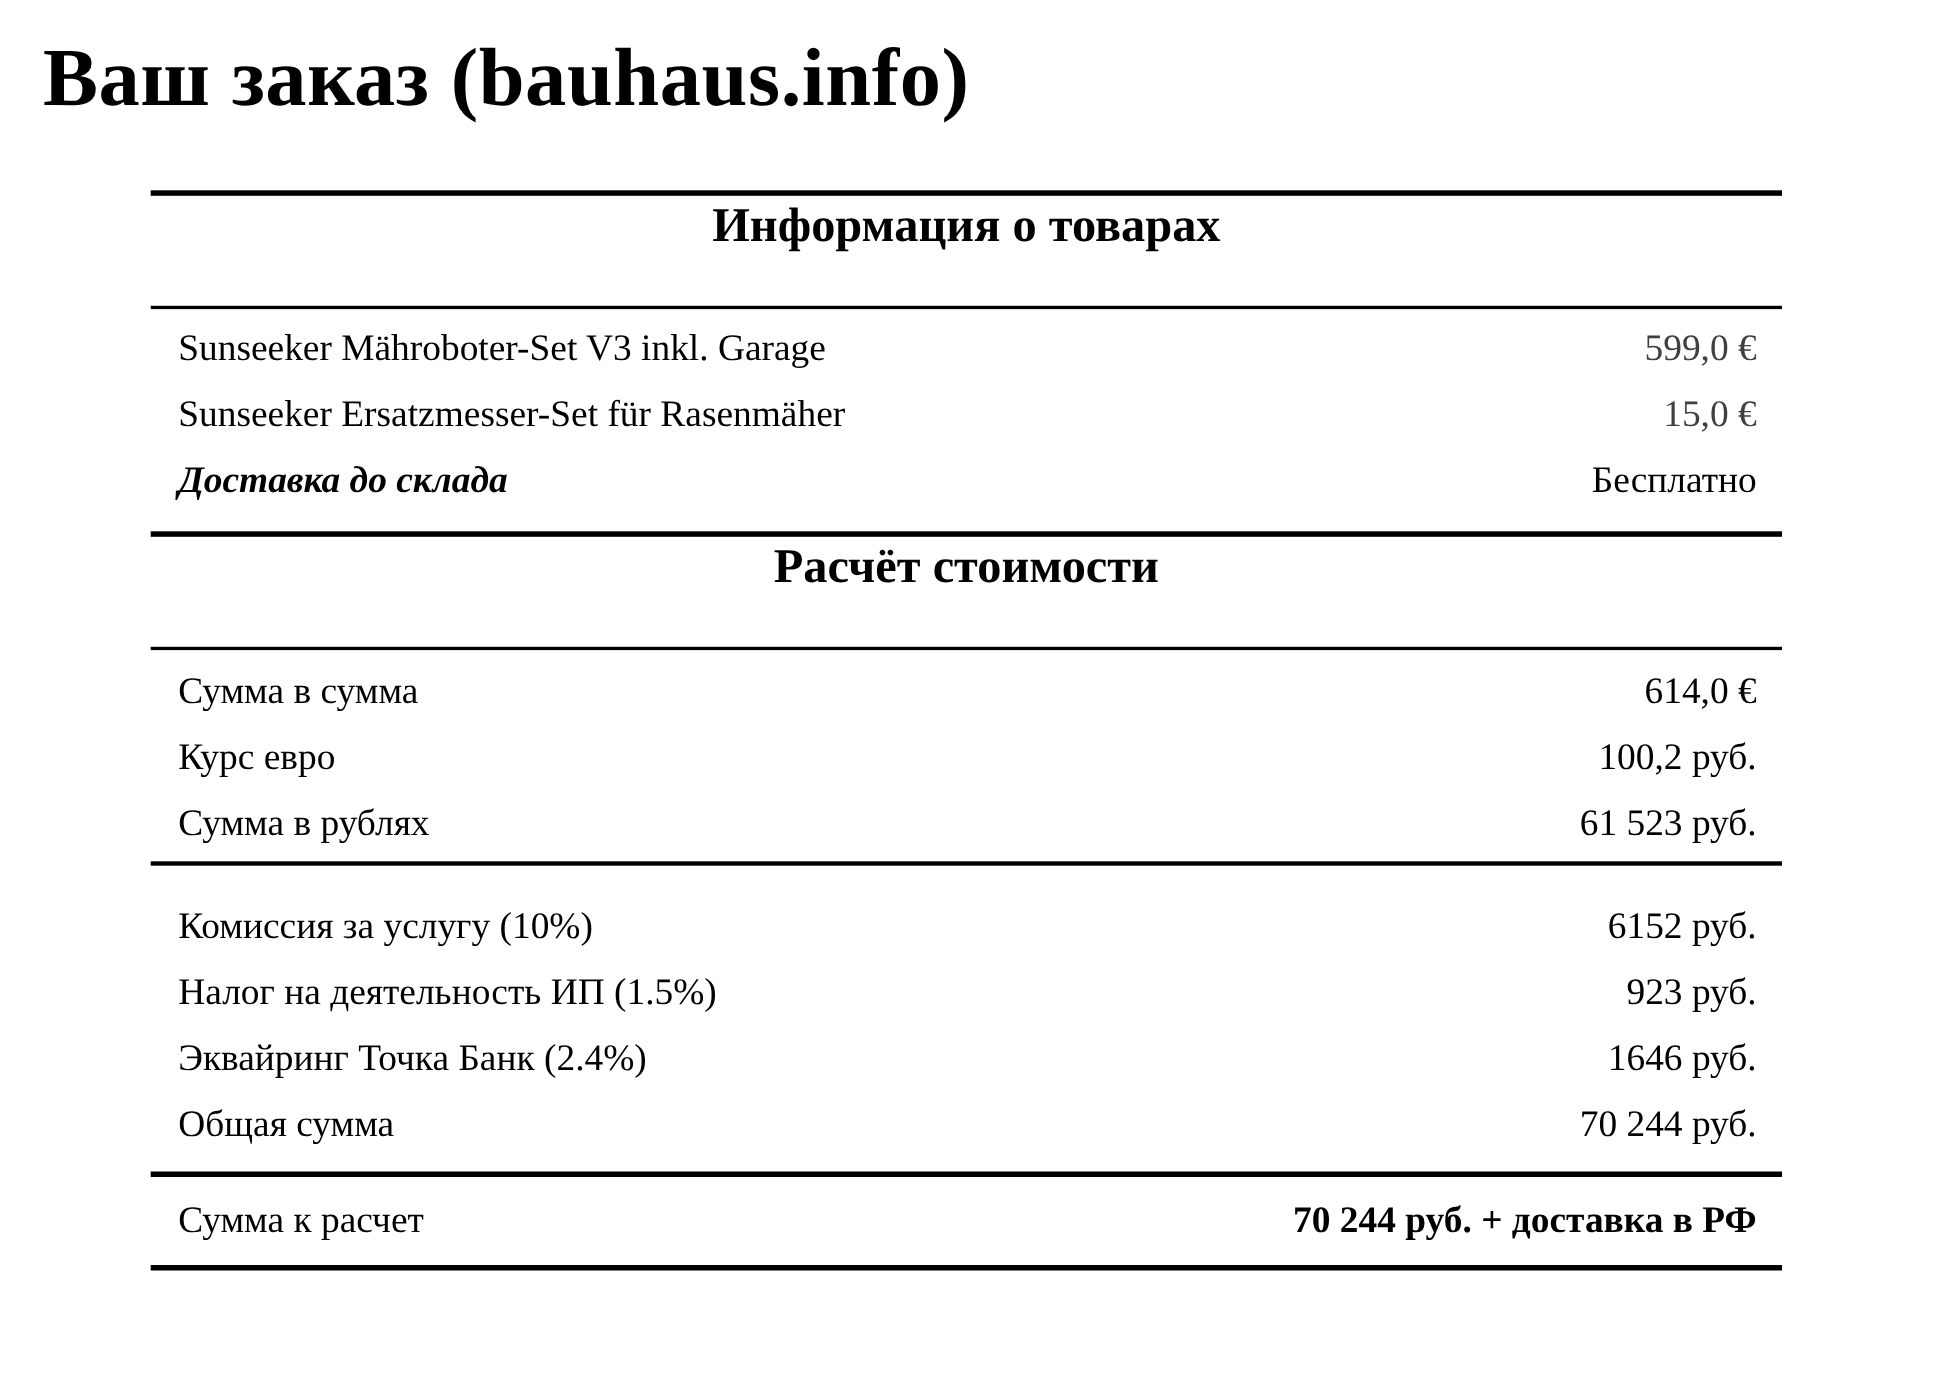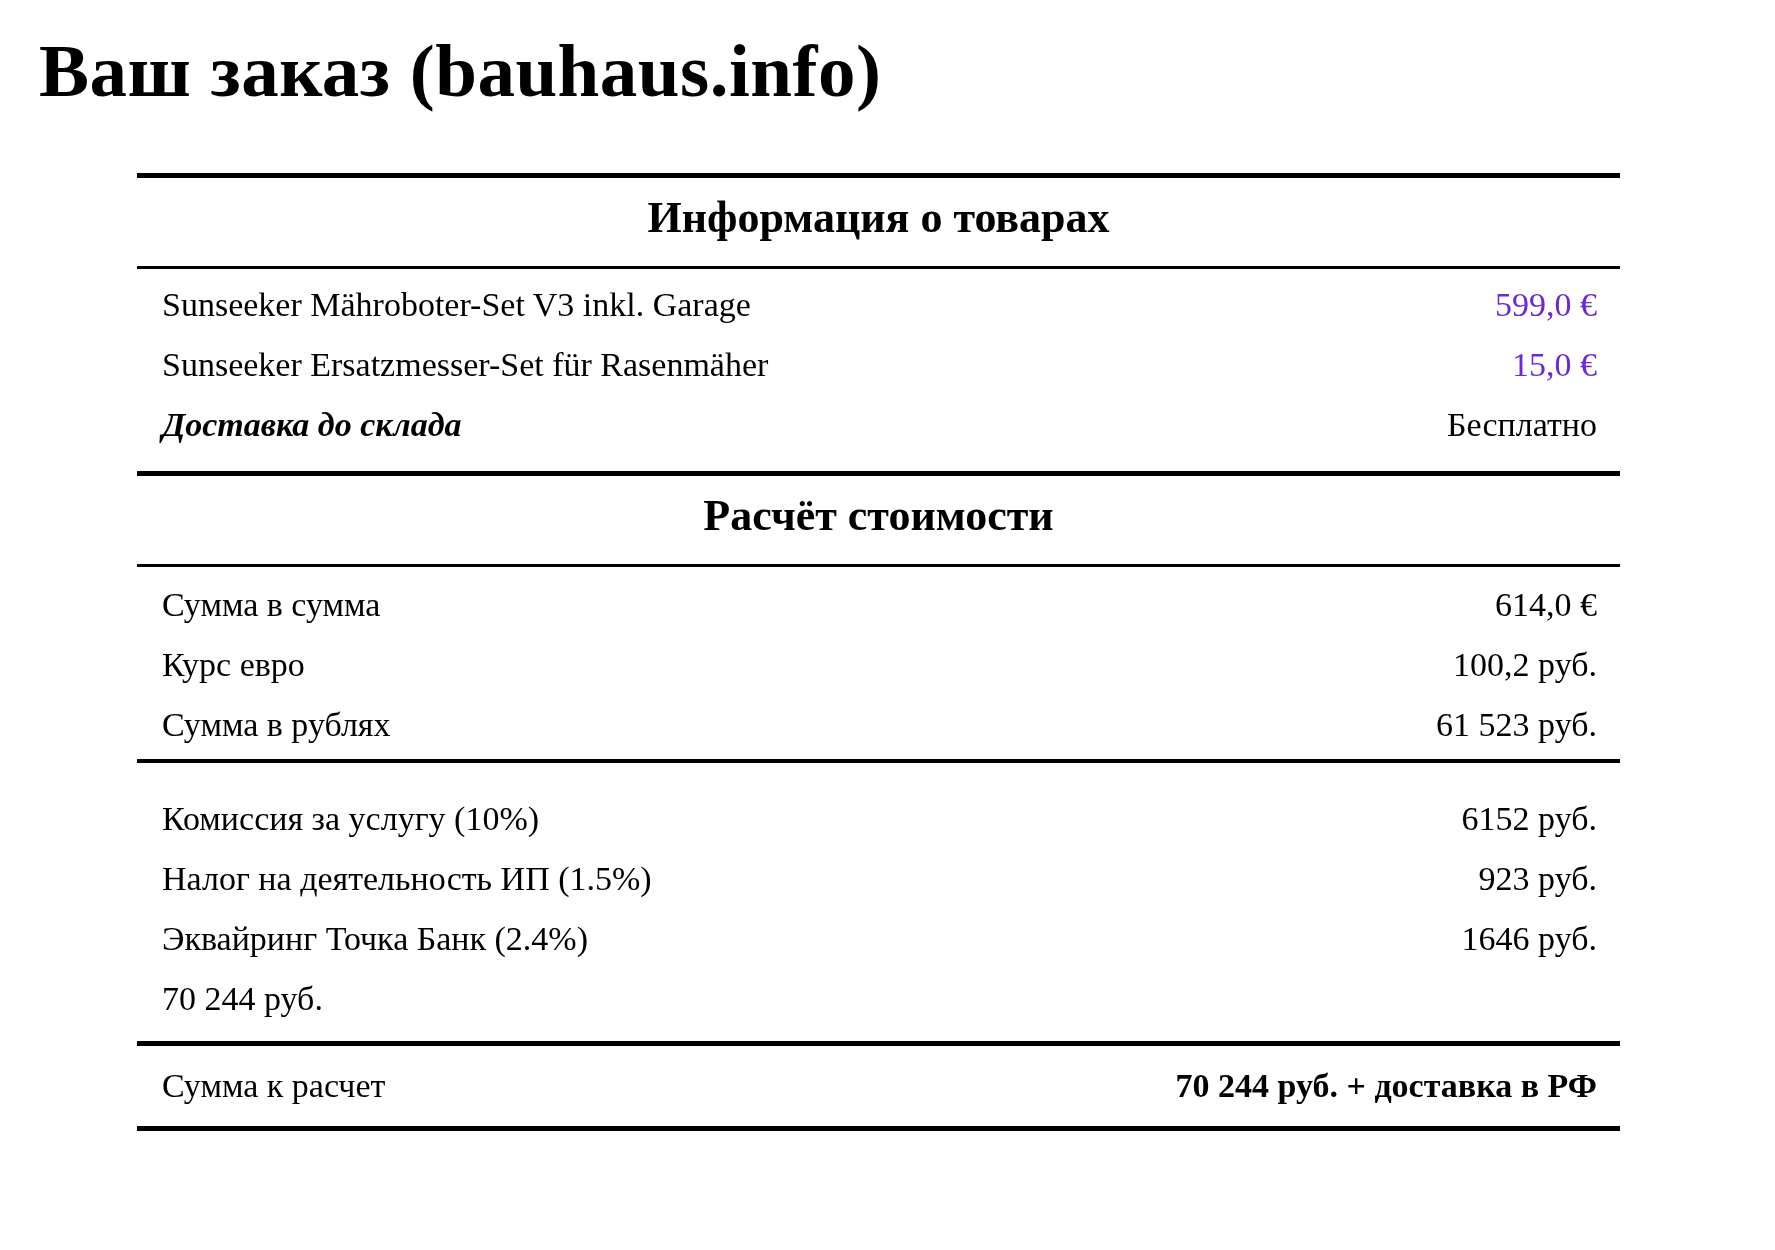--- a/index.html
+++ b/index.html
@@ -35,22 +35,22 @@
   }
   .rule {
     background: #000000;
     width: 100%;
   }
   .rule.heavy { height: 5px; }
   .rule.mid   { height: 4px; }
   .rule.light { height: 3px; }
   .section-header {
     box-sizing: border-box;
-    height: 88px;
-    padding-top: 13px;
+    height: 100px;
+    padding-top: 0;
     text-align: center;
     font-weight: bold;
     font-size: 44px;
     line-height: 54px;
   }
   .rows { box-sizing: border-box; }
   .rows-products { padding: 6px 0 16px; }
   .rows-calc1    { padding: 8px 0 4px;  }
   .rows-calc2    { padding: 2px 0 12px; margin-top: 24px; }
   .rows-final    { padding: 10px 0 10px; }
@@ -59,21 +59,21 @@
     justify-content: space-between;
     align-items: baseline;
     height: 60px;
     padding: 0 23px 0 25px;
     font-size: 34px;
     line-height: 60px;
     white-space: nowrap;
   }
   .row .label { text-align: left; }
   .row .value { text-align: right; }
-  .value-red { color: #6d28d9; }
+  .value-red { color: #404040; }
   .label-italic { font-style: italic; font-weight: bold; }
   .value-bold { font-weight: bold; }
 </style>
 </head>
 <body>
 
 <div class="page">
 
   <h1 class="page-title">Ваш заказ (bauhaus.info)</h1>
 
@@ -130,20 +130,21 @@
       </div>
       <div class="row">
         <span class="label">Налог на деятельность ИП (1.5%)</span>
         <span class="value">923 руб.</span>
       </div>
       <div class="row">
         <span class="label">Эквайринг Точка Банк (2.4%)</span>
         <span class="value">1646 руб.</span>
       </div>
       <div class="row">
+        <span class="label">Общая сумма</span>
         <span class="value">70 244 руб.</span>
       </div>
     </div>
 
     <div class="rule heavy"></div>
 
     <div class="rows rows-final">
       <div class="row">
         <span class="label">Сумма к расчет</span>
         <span class="value value-bold">70 244 руб. + доставка в РФ</span>

